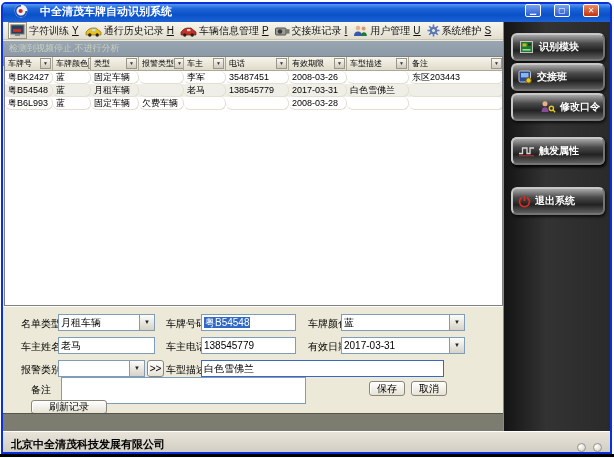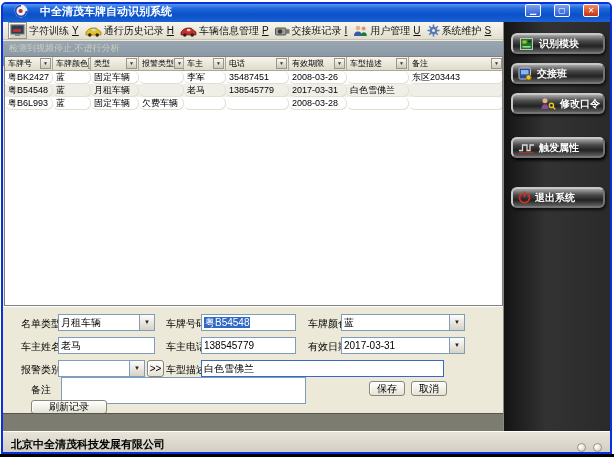--- a/index.html
+++ b/index.html
@@ -109,21 +109,21 @@
   .dark-band {
     position: absolute; left: 0; top: 409px; width: 500px; height: 18px;
     background: #7C7C70; border-top: 1px solid #55554C;
   }
   .sidebar {
     position: absolute; left: 500px; top: 18px; width: 107px; height: 409px;
     background: linear-gradient(90deg,#141414,#333333 40%,#2A2A2A);
     border-left: 1px solid #8A8A82;
   }
   .side-btn {
-    position: absolute; left: 7px; width: 94px; height: 21px;
+    position: absolute; left: 7px; width: 94px; height: 28px;
     border: 2px outset #C8C8C8; border-radius: 6px;
     background: linear-gradient(180deg,#A8A8A8,#4A4A4A 35%,#222222 65%,#5E5E5E);
     color: #fff; font-size: 10px; font-weight: bold;
     display: flex; align-items: center; gap: 4px; padding: 0 5px;
     box-shadow: 1px 2px 3px rgba(0,0,0,.7);
     white-space: nowrap; overflow: hidden;
   }
   .s-icon { display: inline-flex; align-items: center; flex: 0 0 auto; }
   
   .statusbar {

